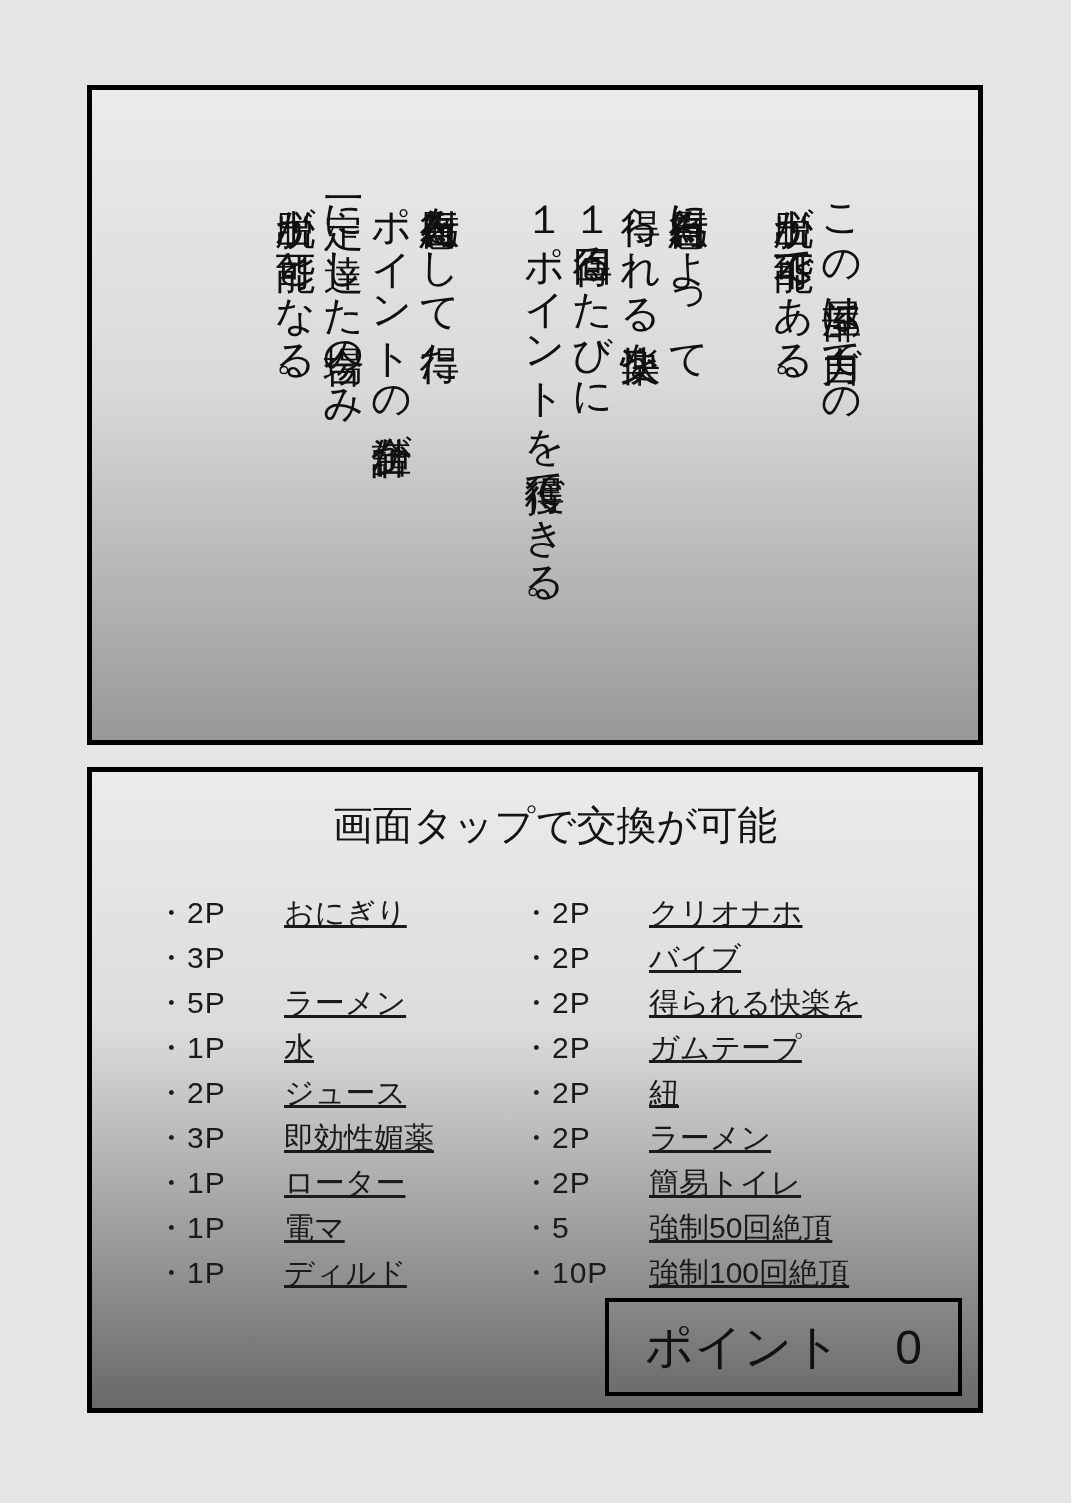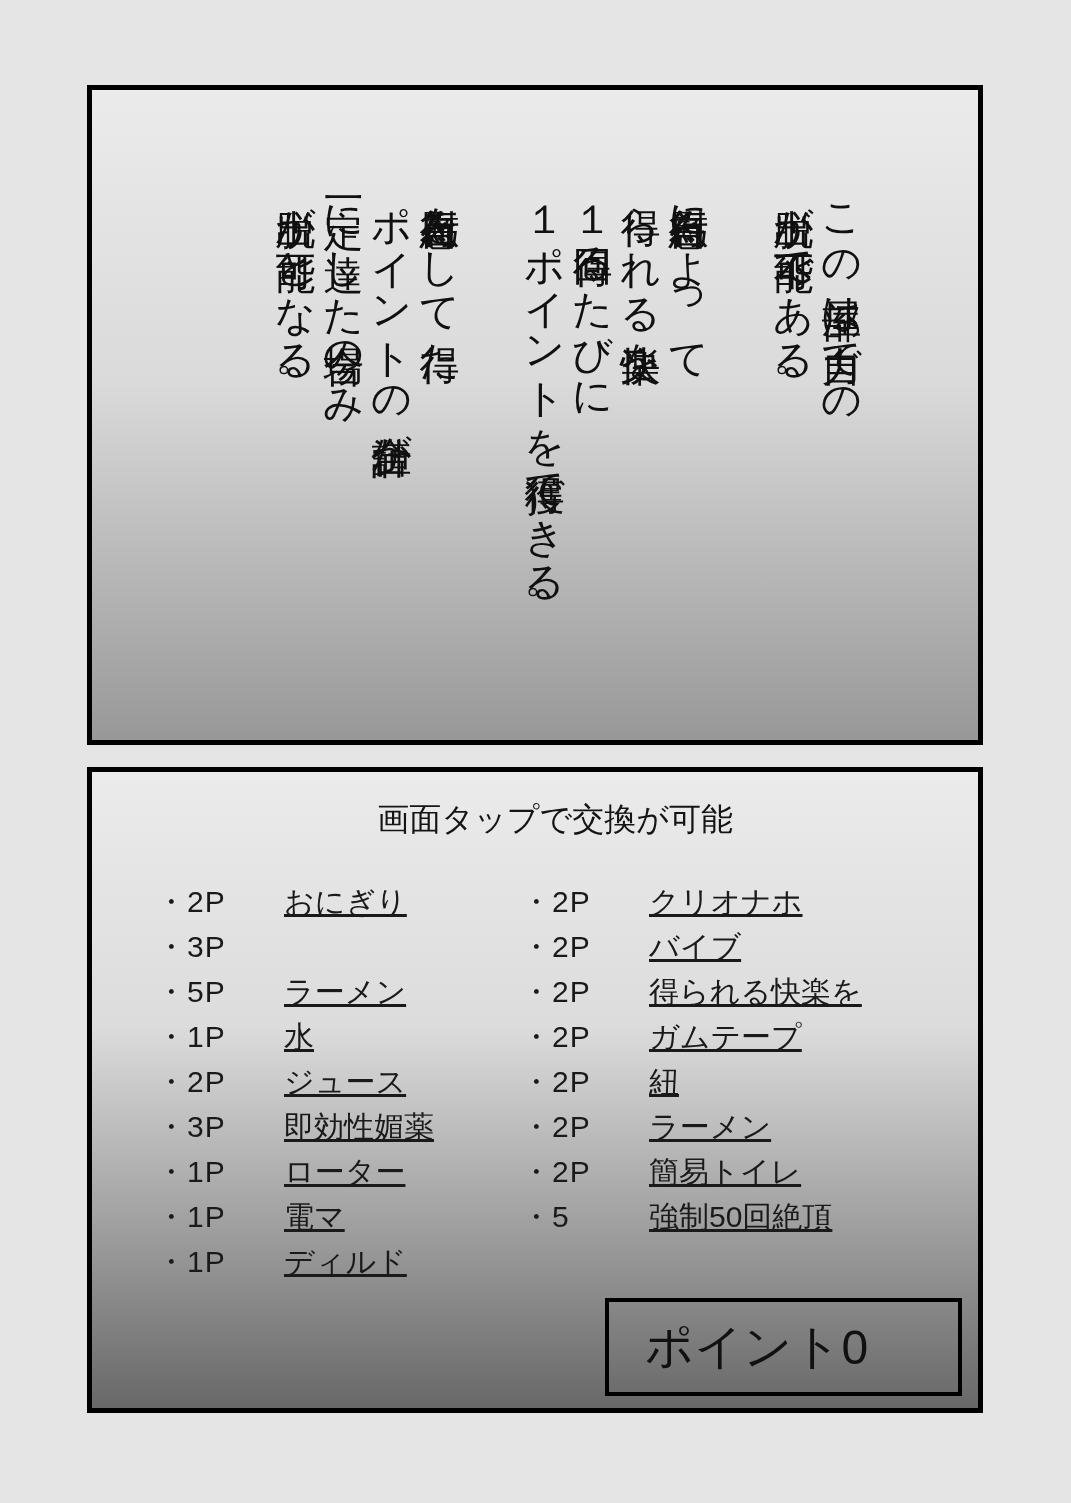--- a/index.html
+++ b/index.html
@@ -28,39 +28,39 @@
     gap:57px;padding:88px 112px 0 0;
   }
   .vcol{
     writing-mode:vertical-rl;
     font-size:40px;line-height:1.2;
     white-space:pre-line;
     color:#101010;
   }
   .ex-title{
     margin-top:26px;text-align:center;
-    font-size:32px;color:#141414;margin-left:40px;
+    font-size:40px;color:#141414;margin-left:40px;
   }
   .lists{
     display:flex;margin-top:38px;padding-left:64px;
   }
   .list{display:flex;flex-direction:column;}
   .list-left{width:365px;}
   .list-right{flex:1;}
   .row{
     display:flex;align-items:center;height:45px;
     font-size:30px;color:#1a1a1a;
   }
   .price{width:128px;flex:0 0 128px;letter-spacing:1px;}
   .name{white-space:nowrap;text-decoration:underline;}
   #points-box{
     position:absolute;right:16px;top:526px;
     width:357px;height:98px;box-sizing:border-box;
     border:4px solid #000;
-    display:flex;align-items:center;justify-content:flex-start;
+    display:flex;align-items:center;justify-content:space-between;
     padding:0 36px;
     font-size:48px;color:#111;
   }
 </style>
 </head>
 <body>
 
 <div class="panel" id="rules-panel">
   <div class="vwrap">
     <div class="vcol">この部屋は自力での
@@ -162,20 +162,24 @@
         <div class="row">
           <span class="price">・2P</span>
           <span class="name">簡易トイレ</span>
         </div>
 
         <div class="row">
           <span class="price">・5</span>
           <span class="name">強制50回絶頂</span>
         </div>
 
+        <div class="row">
+          <span class="price">・10P</span>
+          <span class="name">強制100回絶頂</span>
+        </div>
 
       </div>
   </div>
 
   <div id="points-box">
     <span>ポイント</span>
     <span>0</span>
   </div>
 </div>
 

